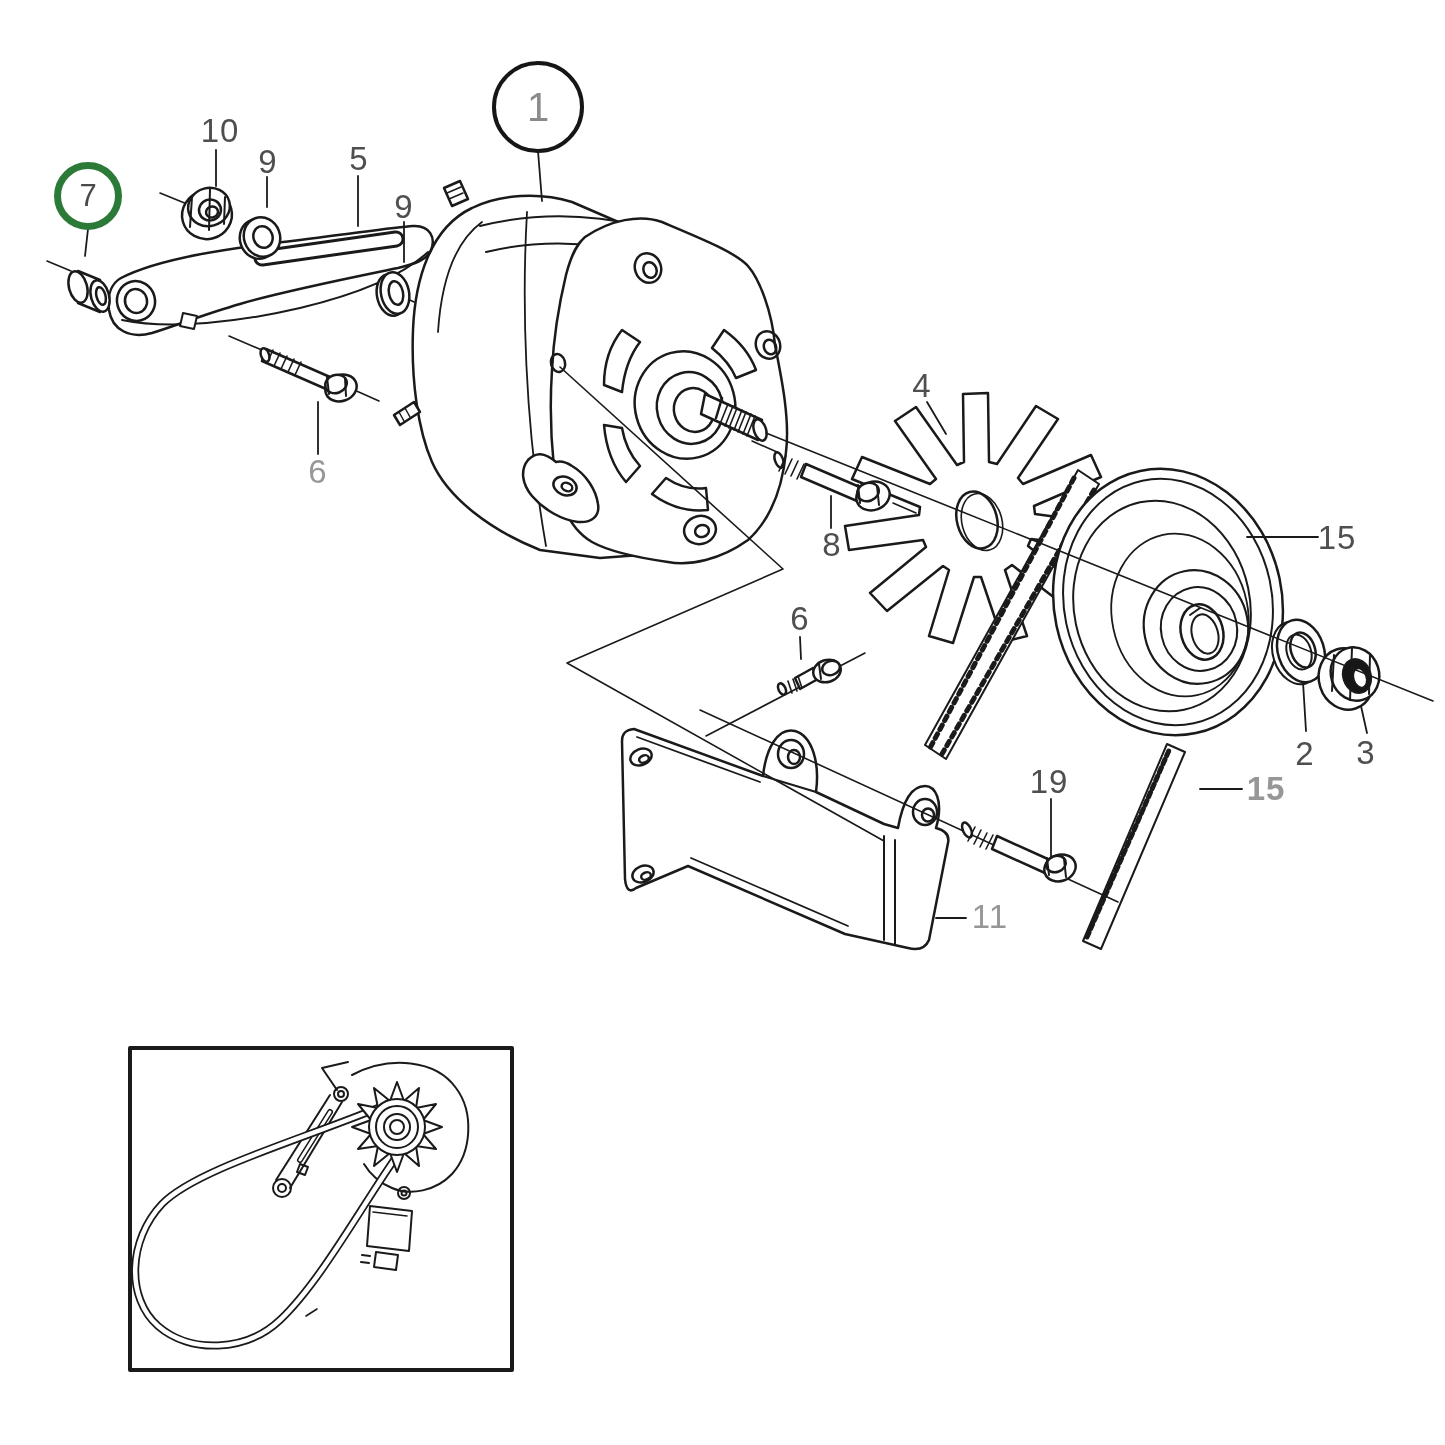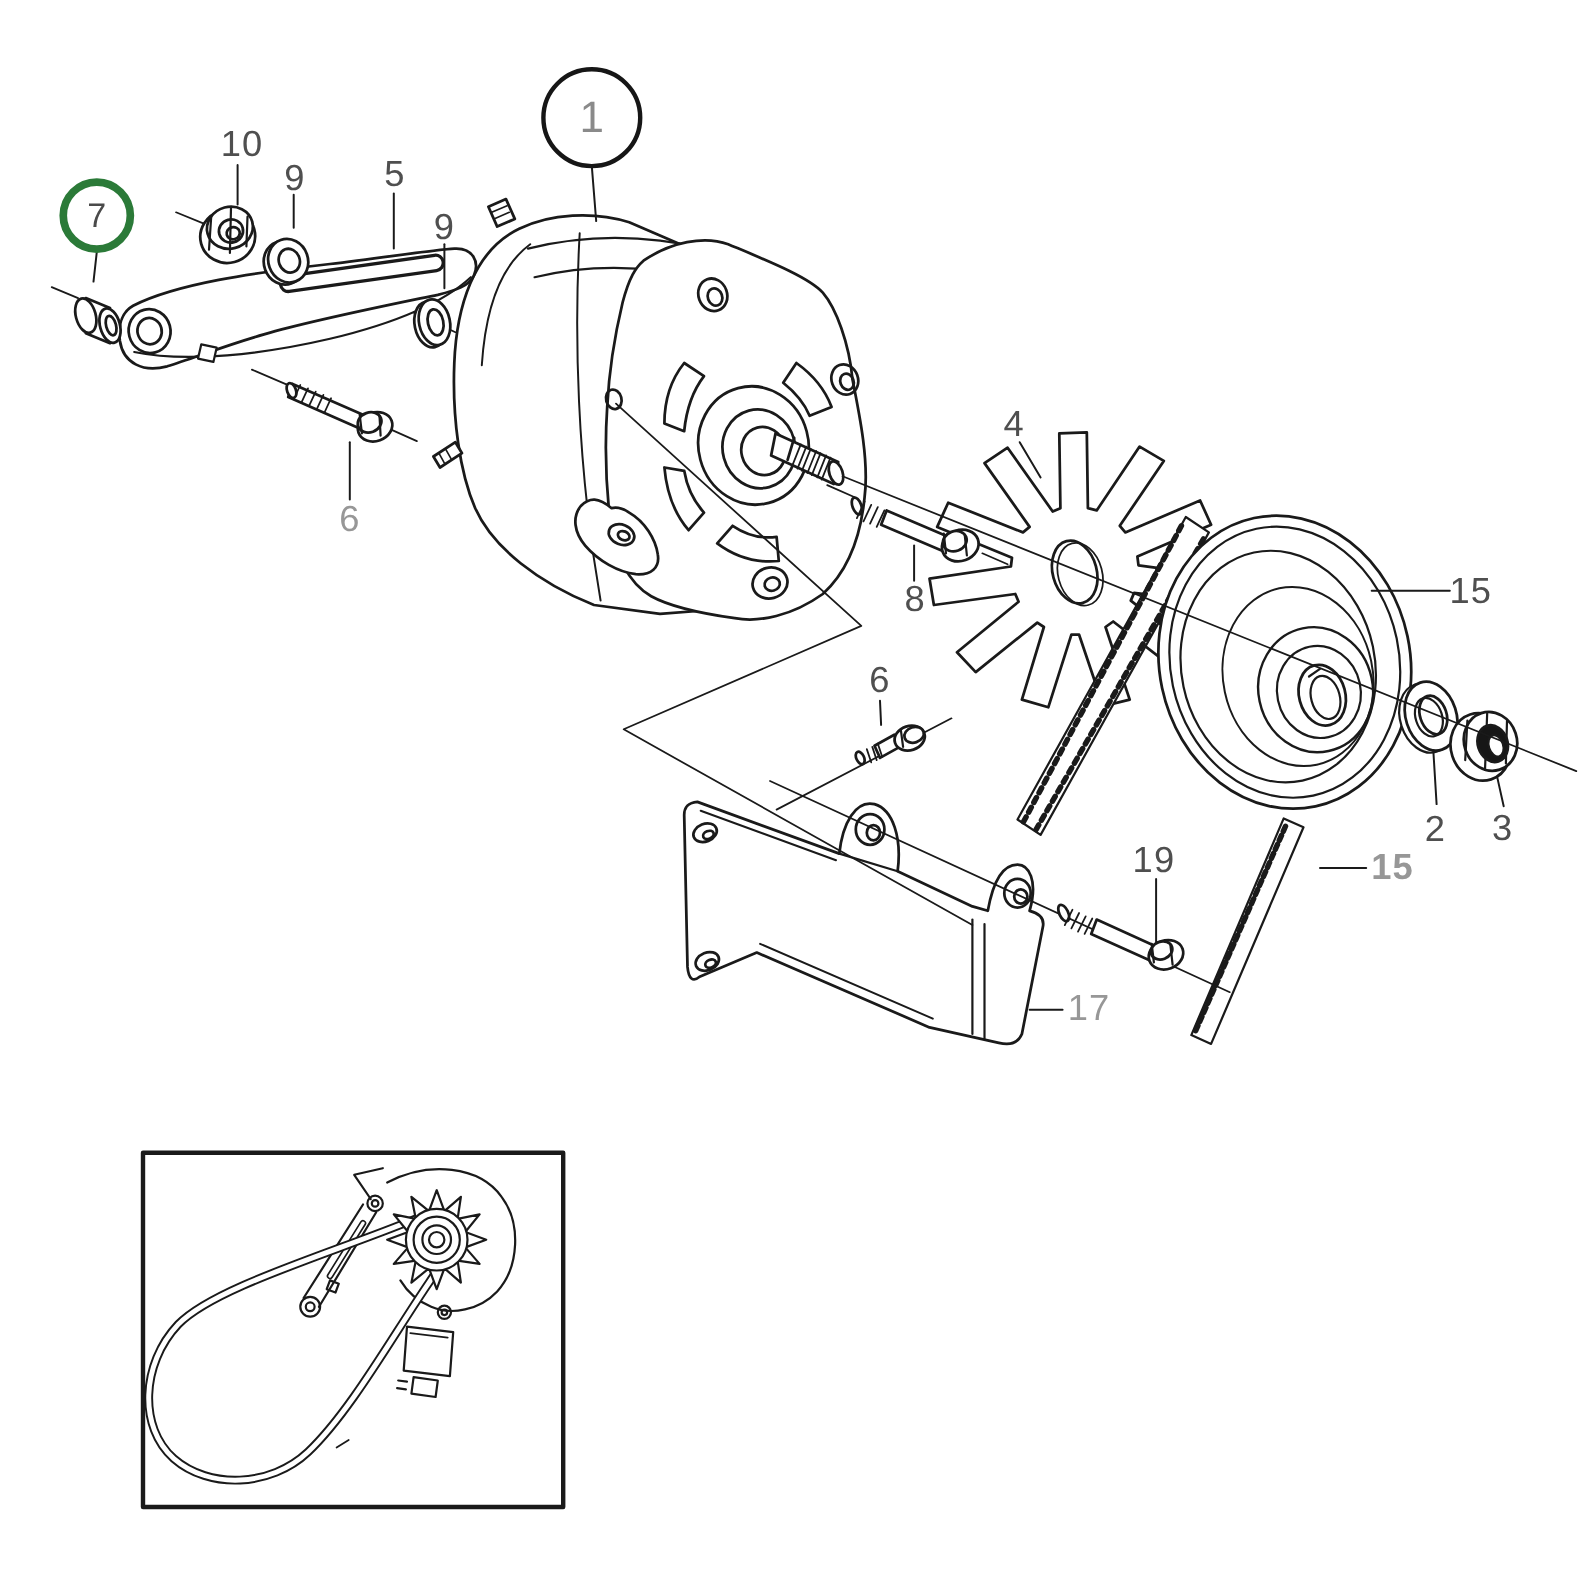--- a/index.html
+++ b/index.html
@@ -337,16 +337,16 @@
   <div class="lbl" style="left:359px;top:158px;">5</div>
   <div class="lbl" style="left:404px;top:206px;">9</div>
   <div class="lbl light" style="left:318px;top:471px;">6</div>
   <div class="lbl" style="left:832px;top:544px;">8</div>
   <div class="lbl" style="left:922px;top:385px;">4</div>
   <div class="lbl" style="left:1337px;top:537px;">15</div>
   <div class="lbl" style="left:1305px;top:753px;">2</div>
   <div class="lbl" style="left:1366px;top:752px;">3</div>
   <div class="lbl light" style="left:1266px;top:788px;font-weight:bold;">15</div>
   <div class="lbl" style="left:1049px;top:781px;">19</div>
-  <div class="lbl light" style="left:990px;top:916px;">17</div>
+  <div class="lbl light" style="left:990px;top:916px;">11</div>
   <div class="lbl" style="left:800px;top:618px;">6</div>
 
 </div>
 
 </body></html>

